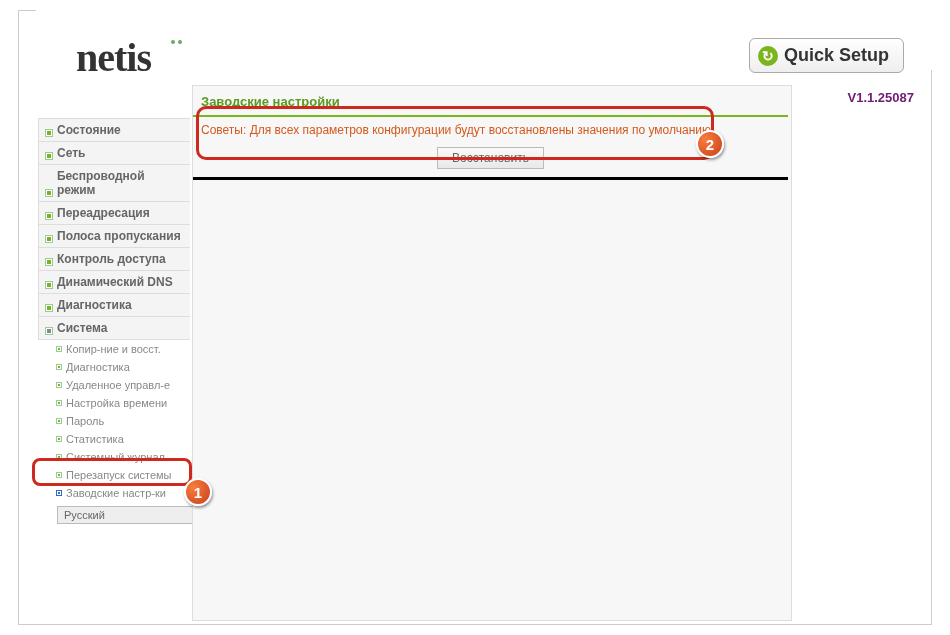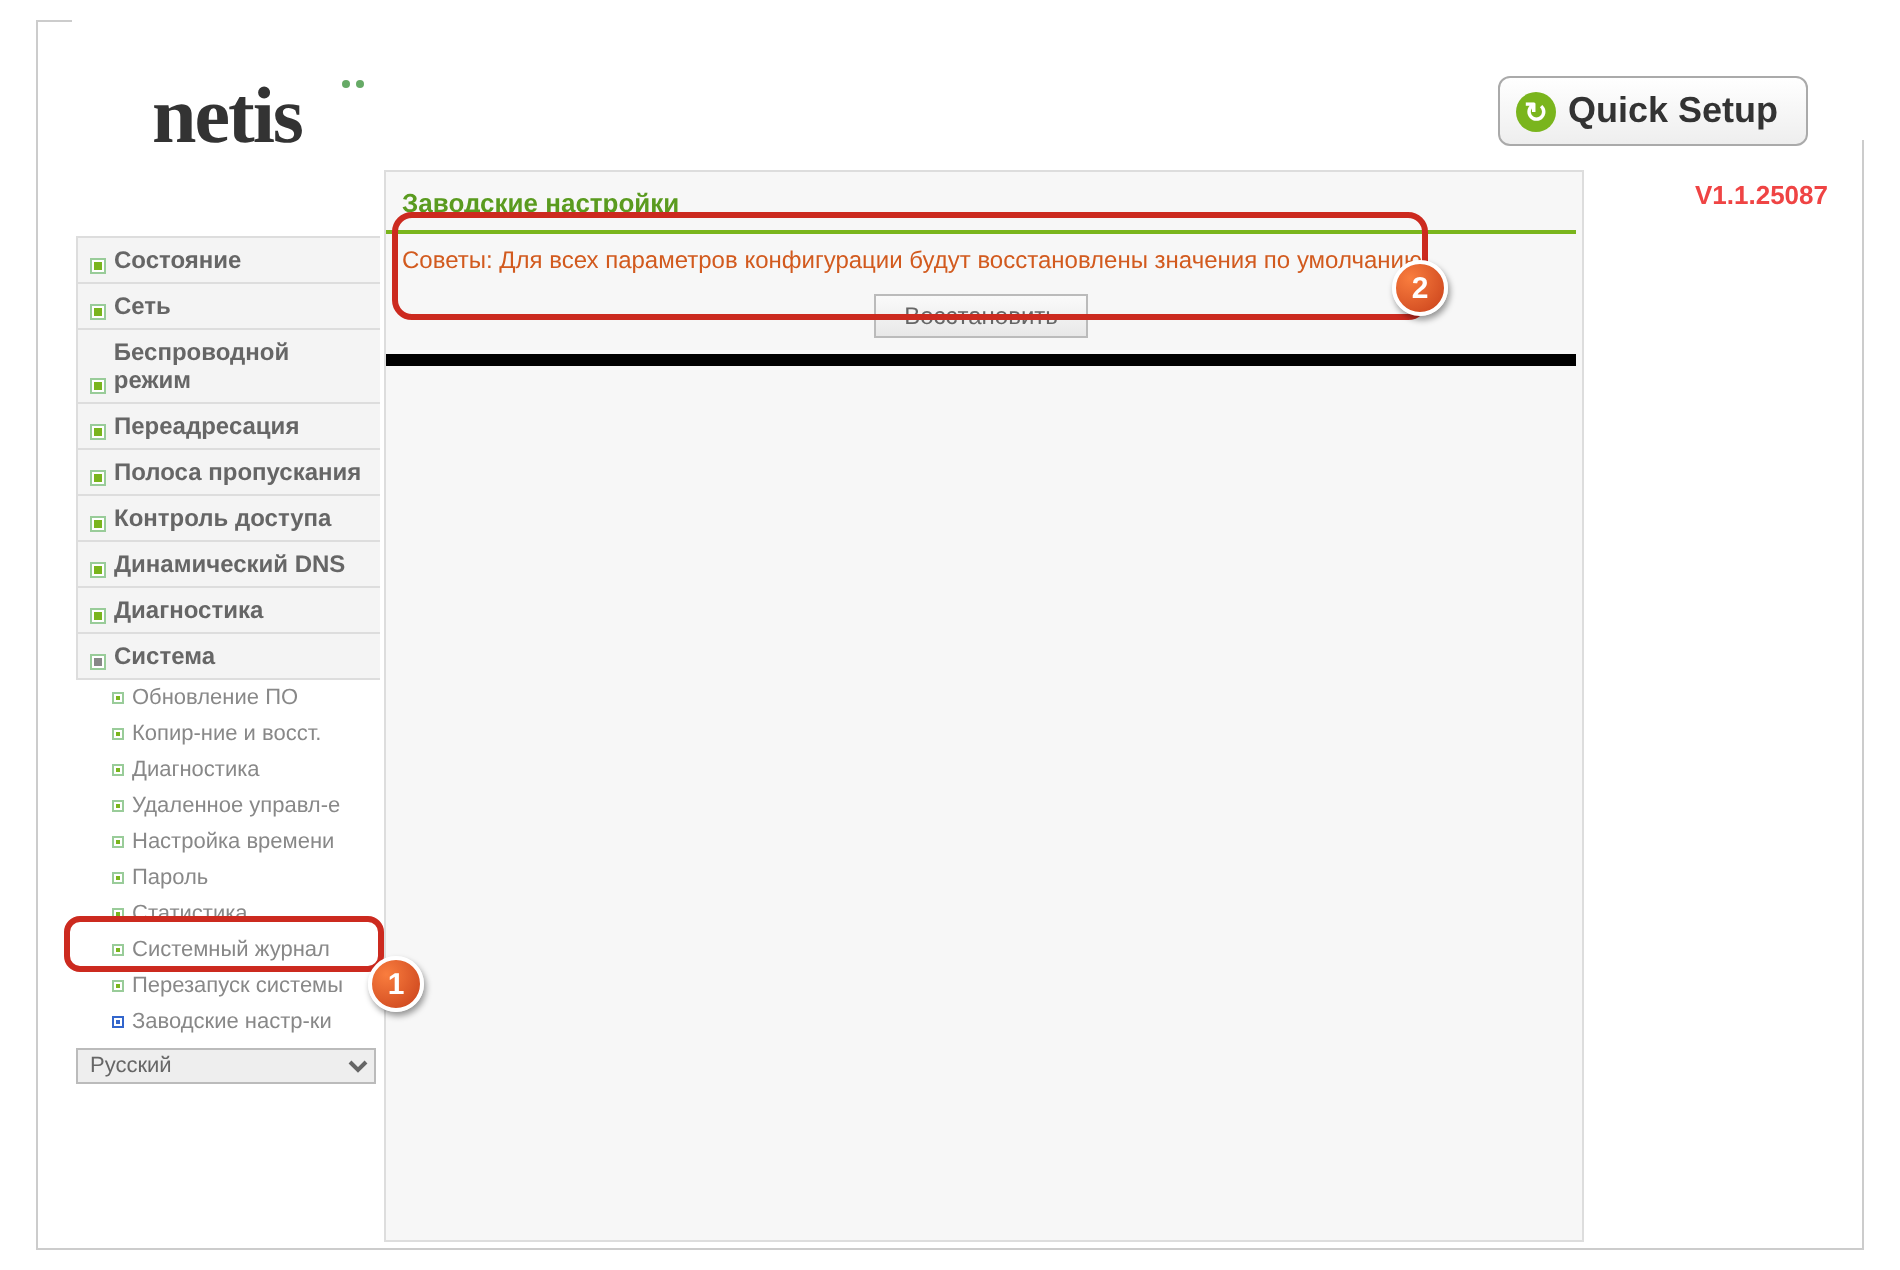--- a/index.html
+++ b/index.html
@@ -60,21 +60,21 @@
 .quick-setup .qicon {
   width: 20px; height: 20px; background: #7ab51d; border-radius: 50%;
   display:flex;align-items:center;justify-content:center;color:#fff;font-size:14px;font-weight:bold;
 }
 .version {
   position: absolute;
   right: 36px;
   top: 90px;
   font-size: 13px;
   font-weight: bold;
-  color: #ef4444;
+  color: #701a75;
 }
 .sidebar {
   position: absolute;
   left: 38px;
   top: 118px;
   width: 152px;
 }
 .menu-main {
   background: #f4f4f4;
   border: 1px solid #ddd;
@@ -122,20 +122,21 @@
   margin-top: 0;
   width: 150px;
 }
 .langsel select {
   width: 100%;
   font-size: 11px;
   background:#eee;
   border:1px solid #bbb;
   padding:1px 2px;
   color:#666;
+  margin-left:19px;
 }
 .main {
   position: absolute;
   left: 192px;
   top: 85px;
   width: 600px;
   bottom: 14px;
   background: #f7f7f7;
   border: 1px solid #ddd;
   padding: 6px 3px 0 0;
@@ -148,21 +149,21 @@
   border-bottom: 2px solid #7ab51d;
 }
 .advice {
   font-size: 12px;
   color: #d25a1e;
   padding: 6px 8px;
 }
 .restore-row {
   text-align: center;
   padding: 4px 0 8px 0;
-  border-bottom:6px solid #000000;
+  border-bottom:3px solid #000000;
 }
 .restore-btn {
   display:inline-block;
   background: linear-gradient(#fafafa,#e8e8e8);
   border: 1px solid #bbb;
   padding: 3px 14px;
   font-size: 12px;
   color: #666;
   cursor: pointer;
 }
@@ -253,24 +254,20 @@
       <span class="mbullet"></span>
       <span>Диагностика</span>
     </div>
   <div class="menu-main expanded">
       <span class="mbullet"></span>
       <span>Система</span>
     </div>
   <div class="submenu">
     <div class="sub-item">
         <span class="sbullet"></span>
-        <span>Обновление ПО</span>
-      </div>
-    <div class="sub-item">
-        <span class="sbullet"></span>
         <span>Копир-ние и восст.</span>
       </div>
     <div class="sub-item">
         <span class="sbullet"></span>
         <span>Диагностика</span>
       </div>
     <div class="sub-item">
         <span class="sbullet"></span>
         <span>Удаленное управл-е</span>
       </div>

